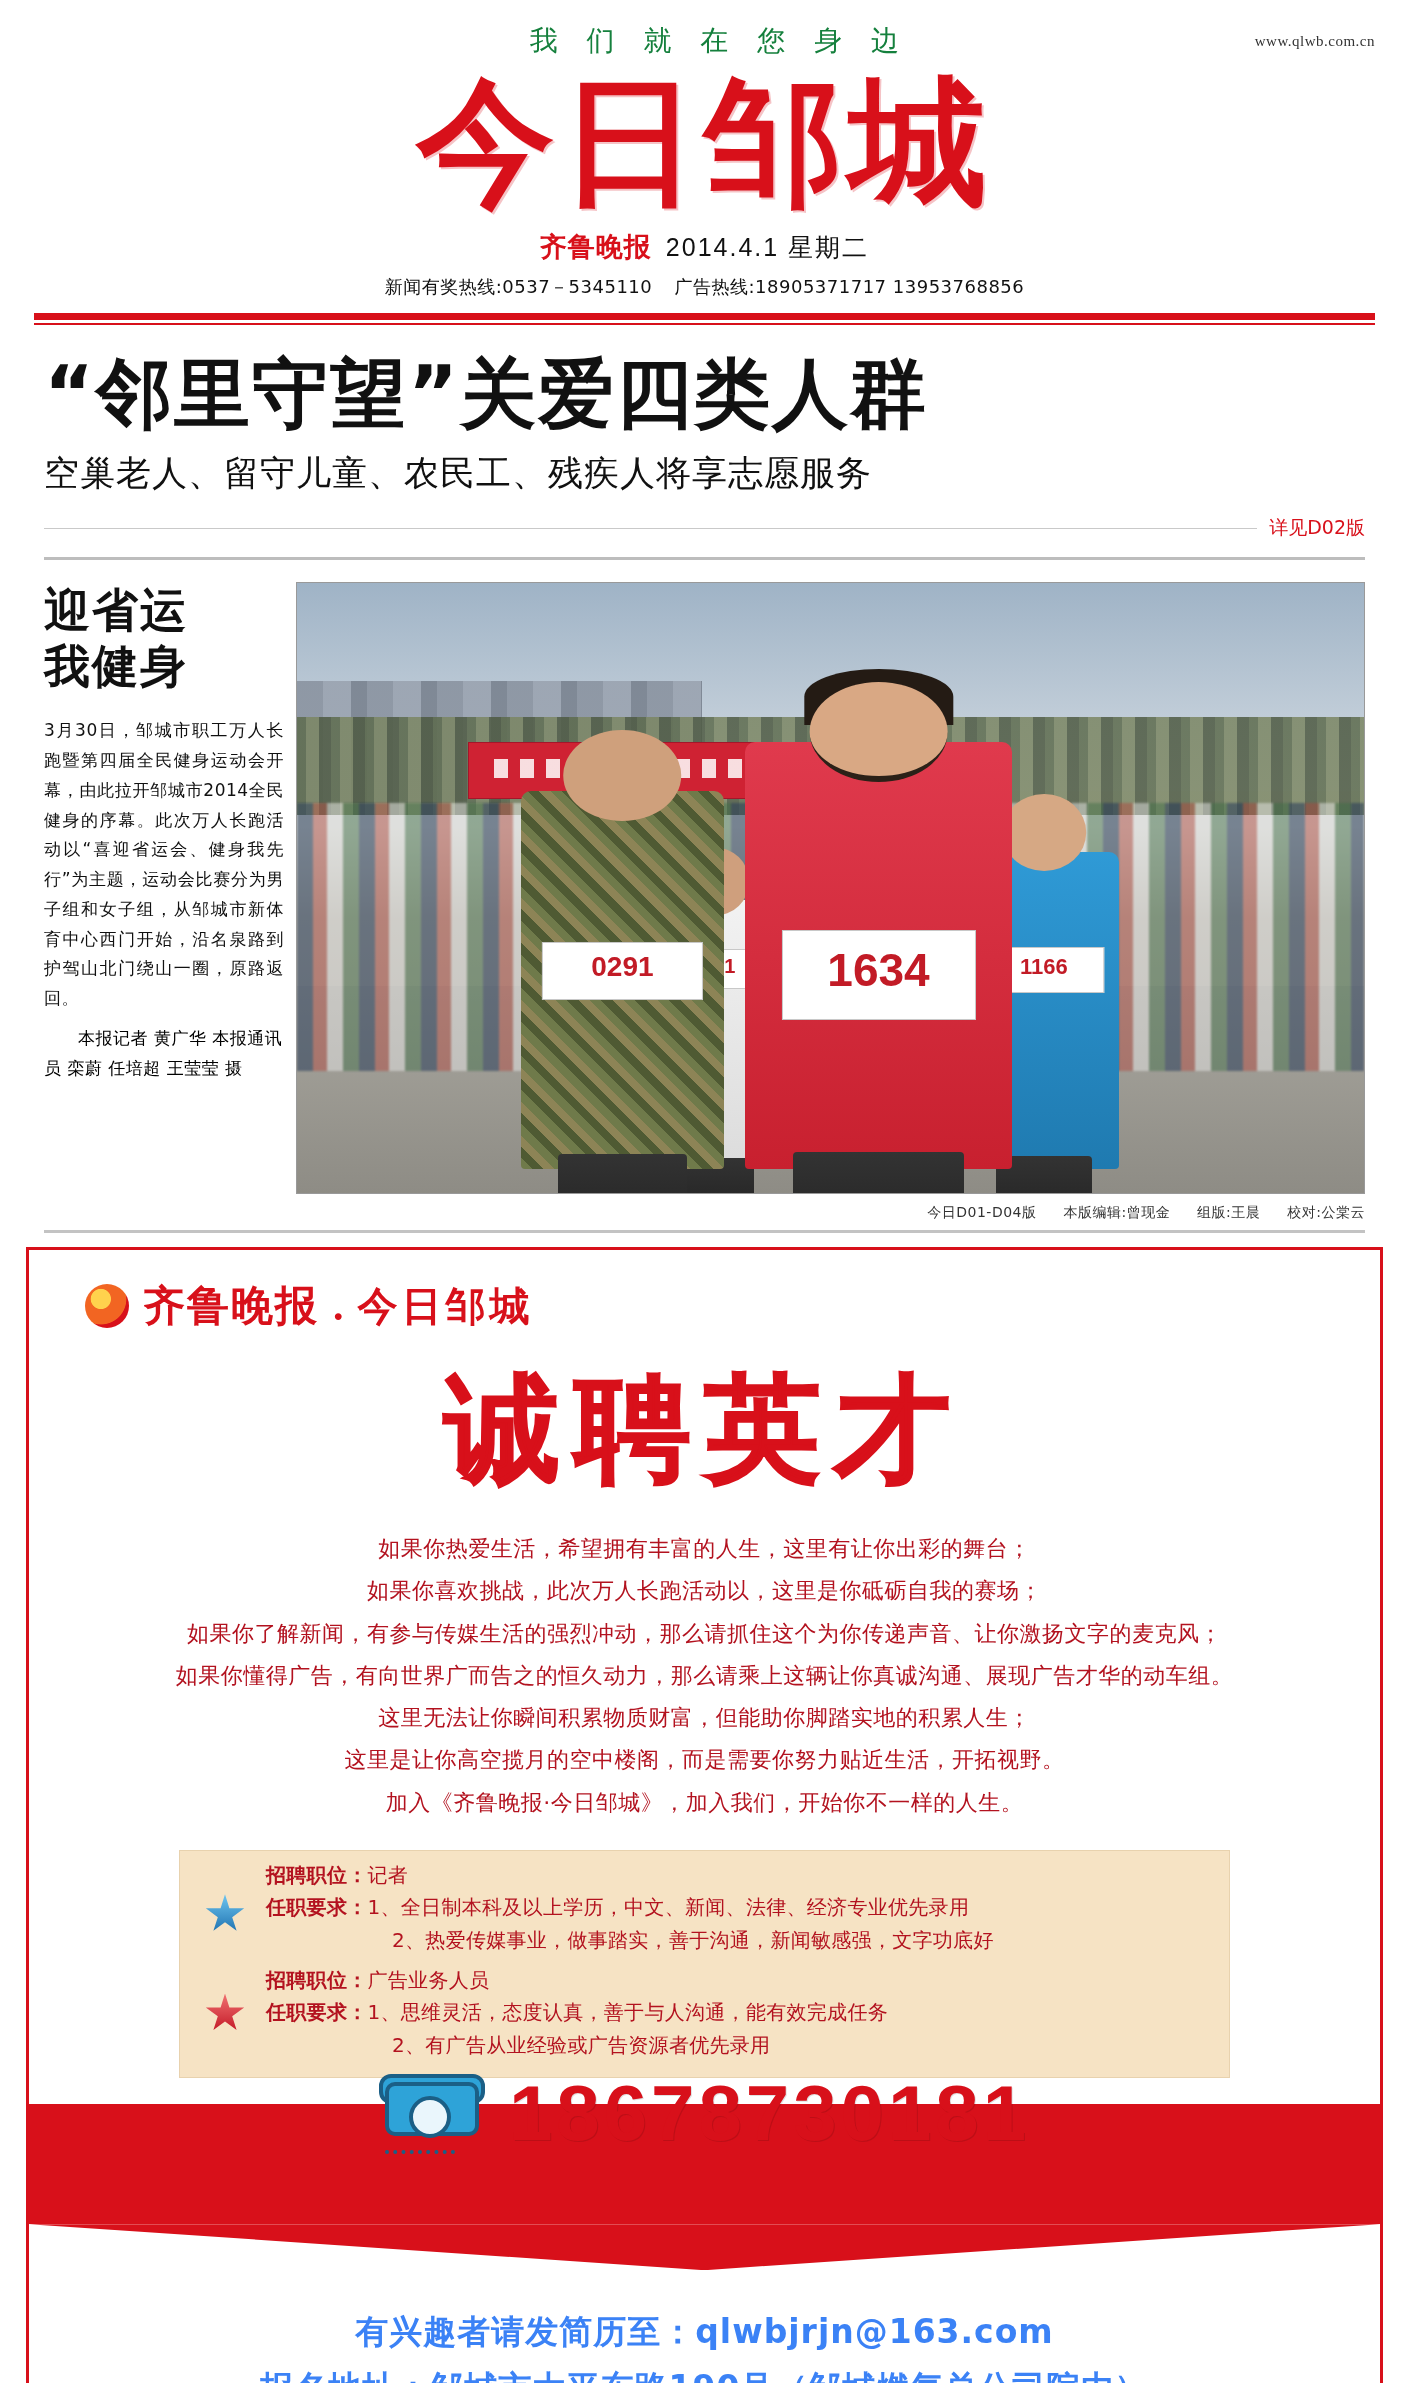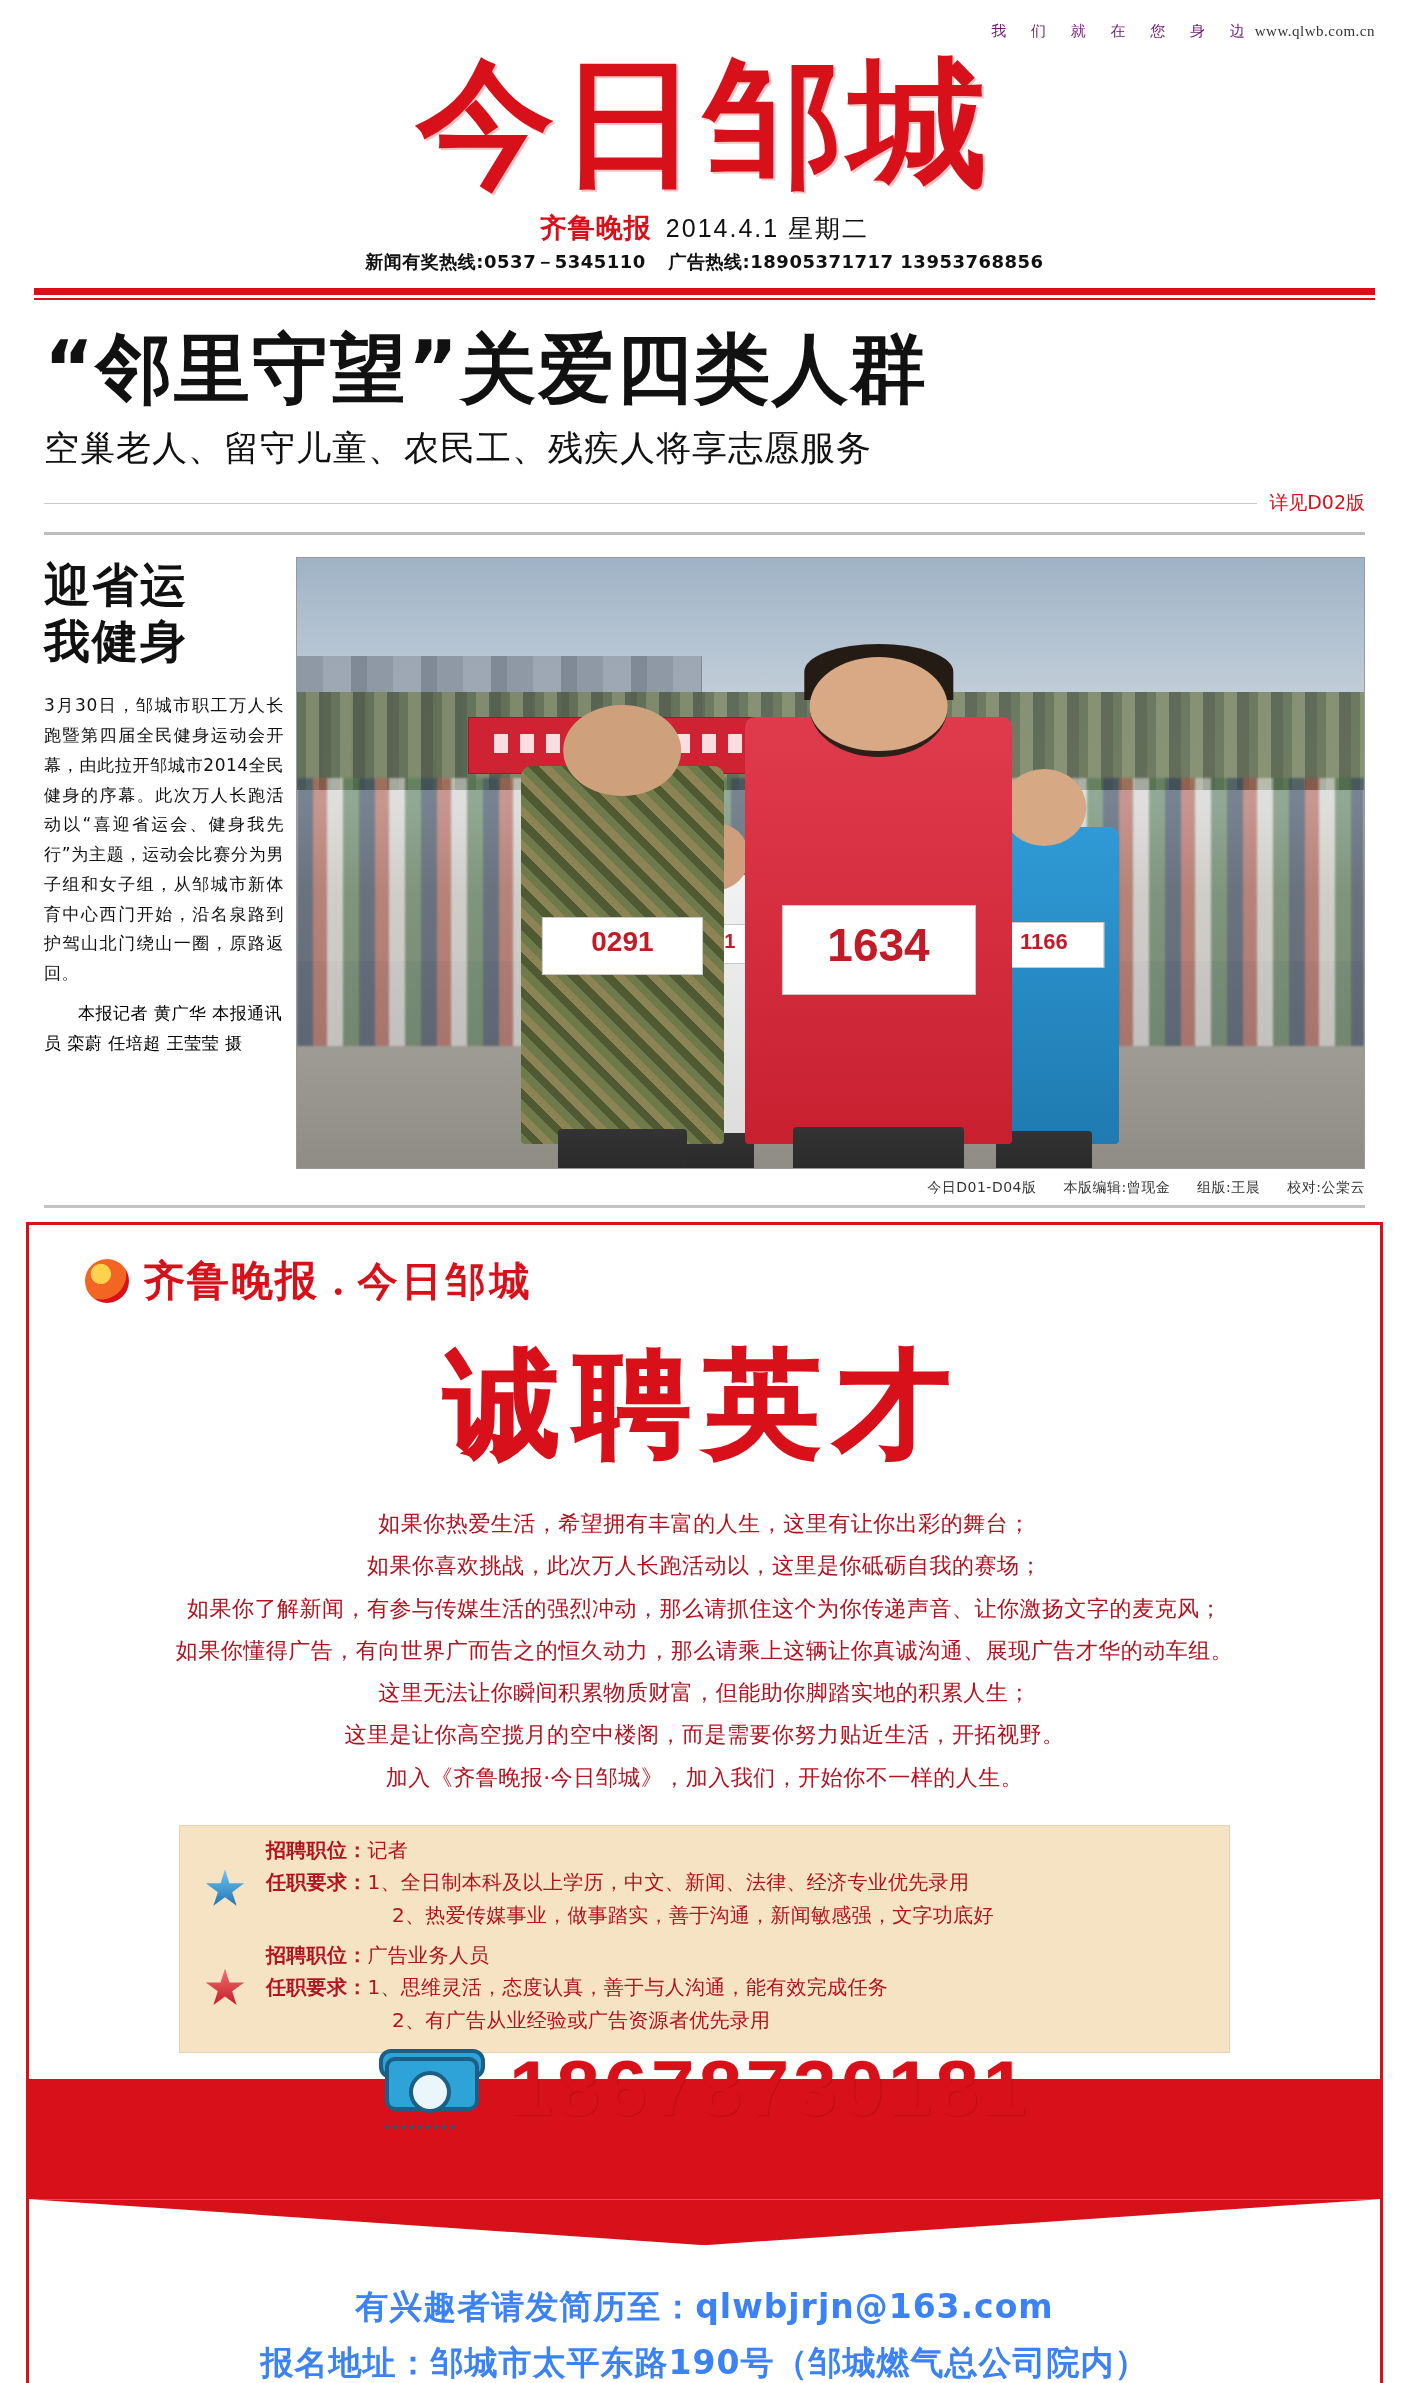--- a/index.html
+++ b/index.html
@@ -19,25 +19,25 @@
   }
 
   
   .top-strip{
     display:flex;
     align-items:center;
     justify-content:space-between;
     padding:22px 34px 0 34px;
   }
   .slogan{
-    font-size:15px;
+    font-size:28px;
     letter-spacing:10px;
-    color:#701a75;
+    color:#15803d;
     flex:1;
-    text-align:right;
+    text-align:center;
     padding-left:150px;
     font-family:"DejaVu Sans","Liberation Sans",sans-serif;
   }
   .site-url{
     font-size:15px;
     color:#333;
     font-family:Liberation Serif, serif;
     letter-spacing:.5px;
   }
   .masthead-title{
@@ -69,24 +69,23 @@
   .issue-date{
     font-size:25px;
     color:#111;
     letter-spacing:2px;
     font-family:"Liberation Sans","DejaVu Sans",sans-serif;
   }
   .hotlines{
     text-align:center;
     font-size:18px;
     color:#111;
-    margin-top:4px;
+    margin-top:10px;
     letter-spacing:.5px;
     font-family:"DejaVu Sans","Liberation Sans",sans-serif;
-    font-weight:bold;
   }
   .hotlines span{margin:0 8px;}
   .rule-red{
     height:7px;
     background:#d8101a;
     margin:14px 34px 0 34px;
   }
   .rule-thin{
     height:2px;
     background:#d8101a;

